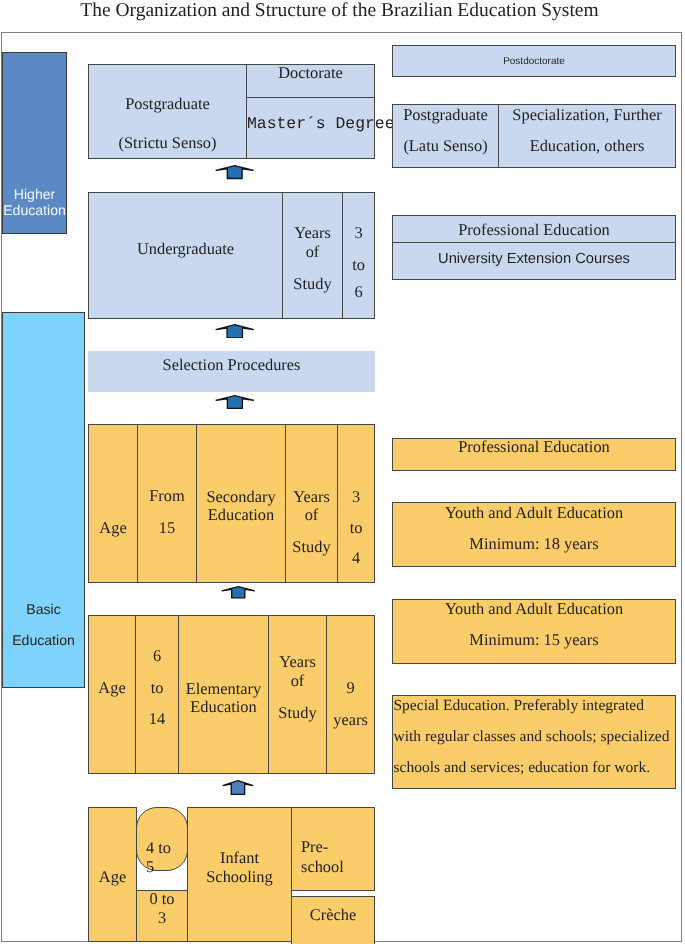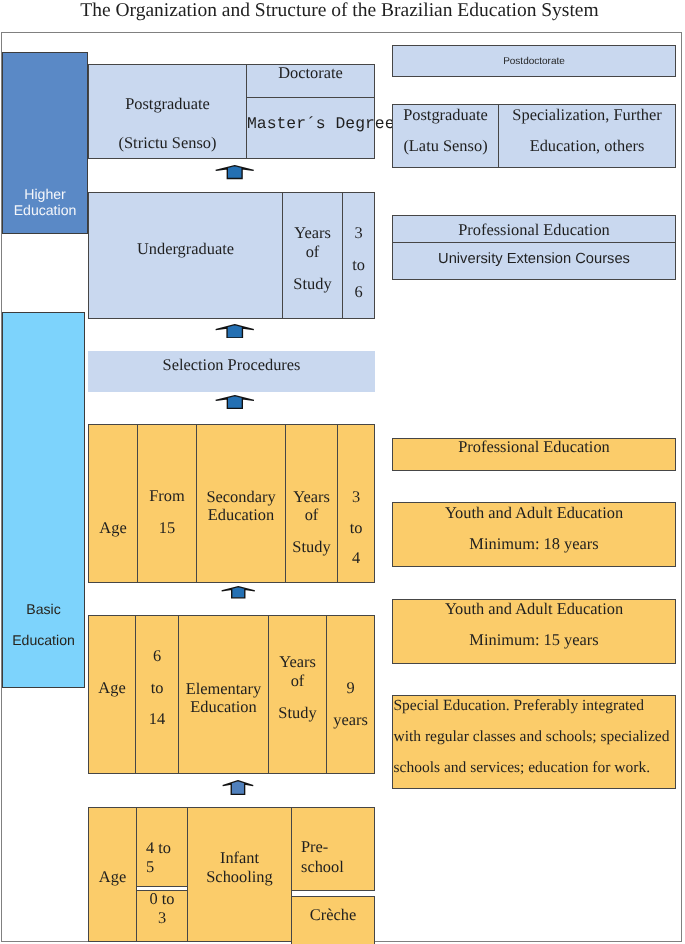--- a/index.html
+++ b/index.html
@@ -35,21 +35,21 @@
   .special-ed{font-size:15.5px;}
   .arrow{position:absolute;}
 </style>
 </head>
 <body>
 
 <div id="page">
   <div class="title">The Organization and Structure of the Brazilian Education System</div>
   <div class="frame"></div>
 
-  <div class="box sideband blue-band" style="left:2px;top:52px;width:86px;height:182px;">
+  <div class="box sideband blue-band" style="left:2px;top:52px;width:65px;height:182px;">
     <div class="band-text">
       <div>Higher</div>
       <div>Education</div>
     </div>
   </div>
   <div class="box sideband orange-band" style="left:2px;top:312px;width:83px;height:376px;">
     <div class="band-text band-text-basic">
       <div>Basic</div>
       <div>Education</div>
     </div>
@@ -211,21 +211,21 @@
   <svg class="arrow" viewBox="0 0 31.90 15.00" style="left:222.10px;top:779.60px;width:31.90px;height:15.00px;">
     <path d="M15.95 0.68 L31.22 5.70 L22.65 4.10 L22.65 14.32 L9.25 14.32 L9.25 4.10 L0.68 5.70 Z" fill="#5080bc" stroke="#121212" stroke-width="1.35" stroke-linejoin="miter"></path>
   </svg>
 
   <div class="grp" style="left:88px;top:807px;width:287px;height:135px;">
   <div class="box orange" style="left:0px;top:0px;width:49px;height:135px;">
     <div class="tx" style="top:61.2px;line-height:16.4px;">
       <div>Age</div>
     </div>
   </div>
-  <div class="box orange" style="left:48px;top:0px;width:52px;height:80px;">
+  <div class="box orange" style="left:48px;top:0px;width:52px;height:64px;border-radius:21px;">
     <div class="tx align-left" style="top:29.6px;line-height:19.4px;">
       <div>4 to</div>
       <div>5</div>
     </div>
   </div>
   <div class="box orange" style="left:48px;top:83px;width:52px;height:52px;">
     <div class="tx" style="top:-1.05px;line-height:18.7px;">
       <div>0 to</div>
       <div>3</div>
     </div>

